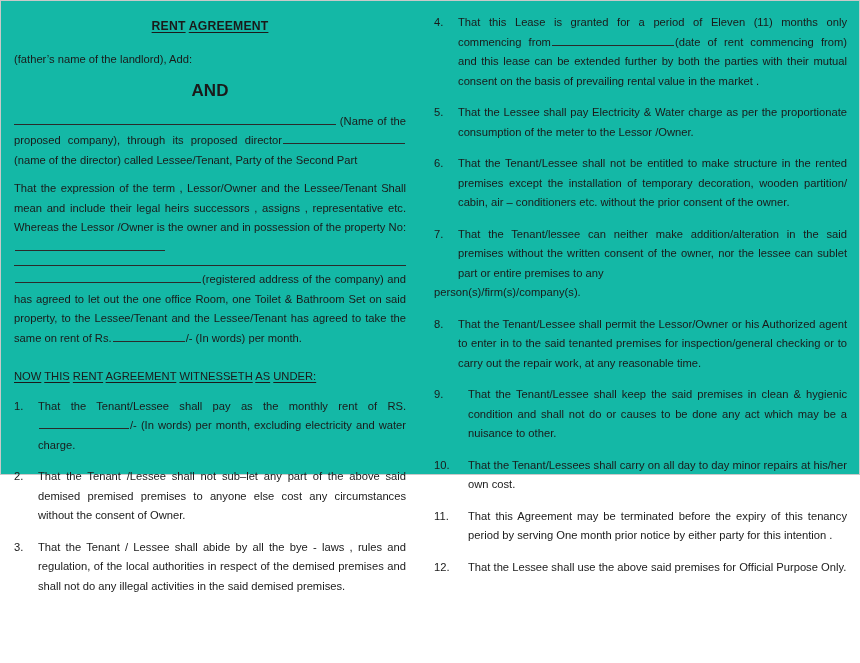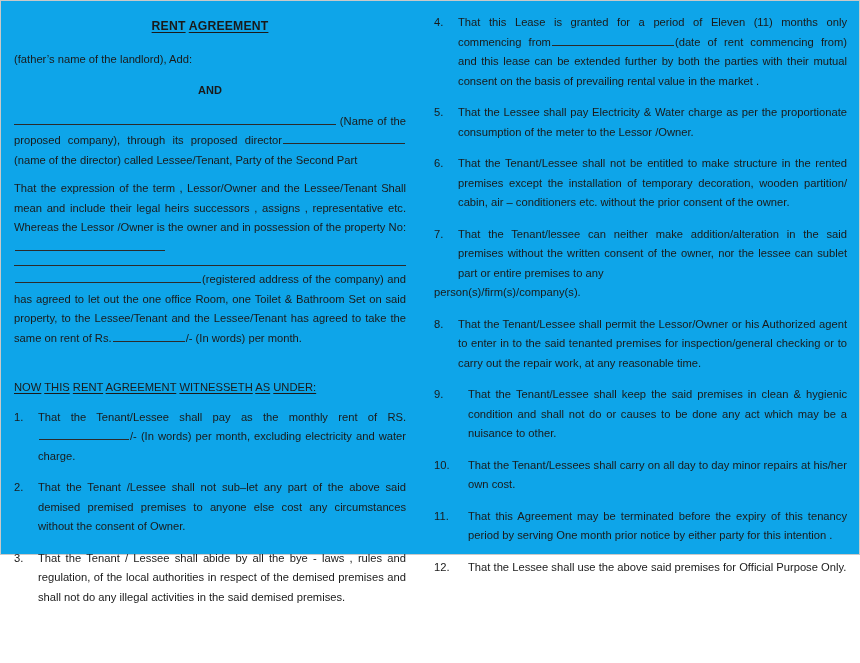--- a/index.html
+++ b/index.html
@@ -11,23 +11,23 @@
   body {
     width: 860px;
     height: 663px;
     overflow: hidden;
     font-family: "Liberation Sans", sans-serif;
     color: #1a1a1a;
   }
   .page {
     box-sizing: border-box;
     width: 860px;
-    height: 555px;
+    height: 475px;
     border: 1px solid #c9c9c9;
-    background: #0ea5e9;
+    background: #14b8a6;
     position: relative;
     display: flex;
     padding: 8px 0 0 0;
   }
   .col {
     box-sizing: border-box;
     font-size: 11.2px;
     line-height: 19.5px;
   }
   .col-left {
@@ -45,21 +45,21 @@
     letter-spacing: 0.2px;
     margin: 4px 0 13px 0;
   }
   .doc-title span {
     text-decoration: underline;
     text-underline-offset: 2px;
   }
   .center-head {
     text-align: center;
     font-weight: bold;
-    font-size: 11px;
+    font-size: 17px;
     margin: 12px 0 11px 0;
   }
   p.para {
     margin: 0 0 0 0;
     text-align: justify;
     text-justify: inter-word;
   }
   p.para + p.para {
     margin-top: 0;
     margin-left: 14px;
@@ -87,21 +87,21 @@
   .rule-full { width: 100%; }
   .rule-right {
     border-bottom: 1px solid #2b2b2b;
     display: inline-block;
     width: 322px;
     height: 0.82em;
     vertical-align: baseline;
   }
   .sec-head {
     font-size: 11.2px;
-    margin: 30px 0 10px 0;
+    margin: 19px 0 10px 0;
     white-space: nowrap;
   }
   .sec-head span {
     text-decoration: underline;
     text-underline-offset: 2px;
   }
   
   .clause {
     display: flex;
     align-items: flex-start;

